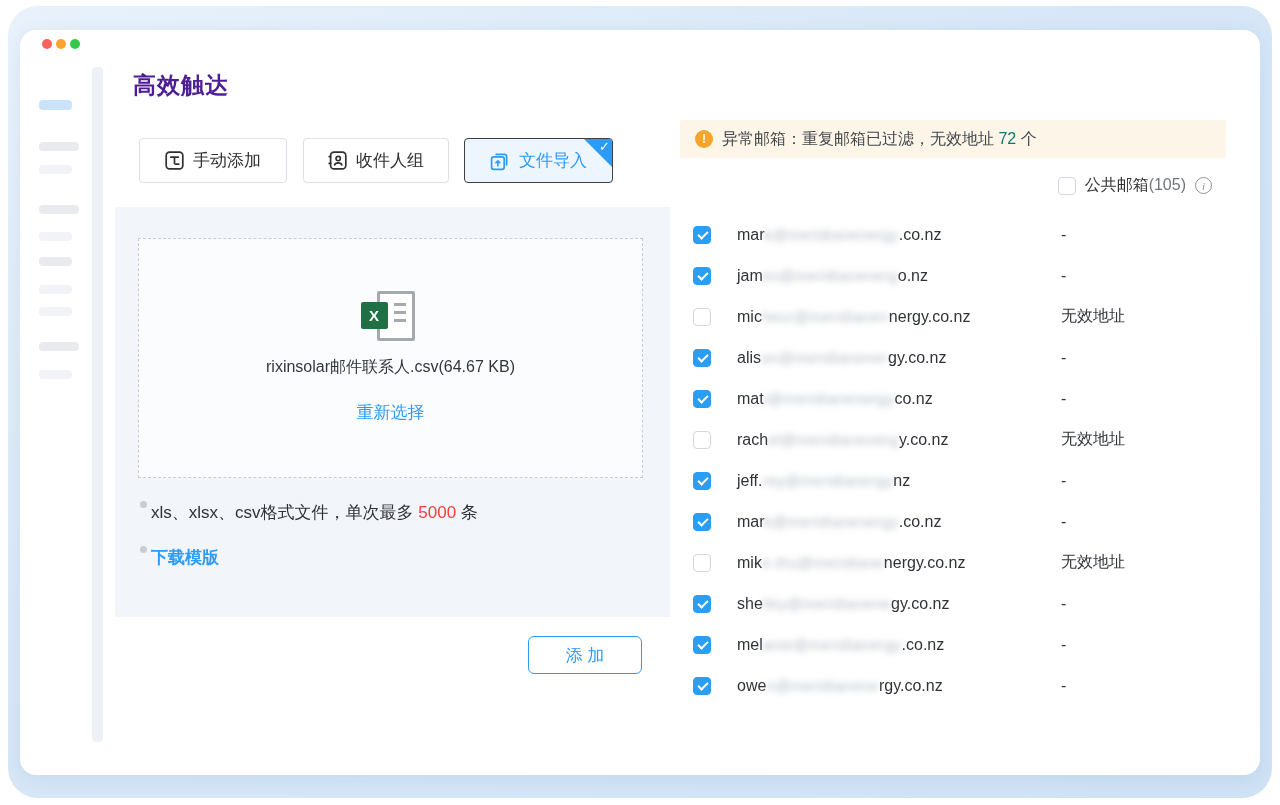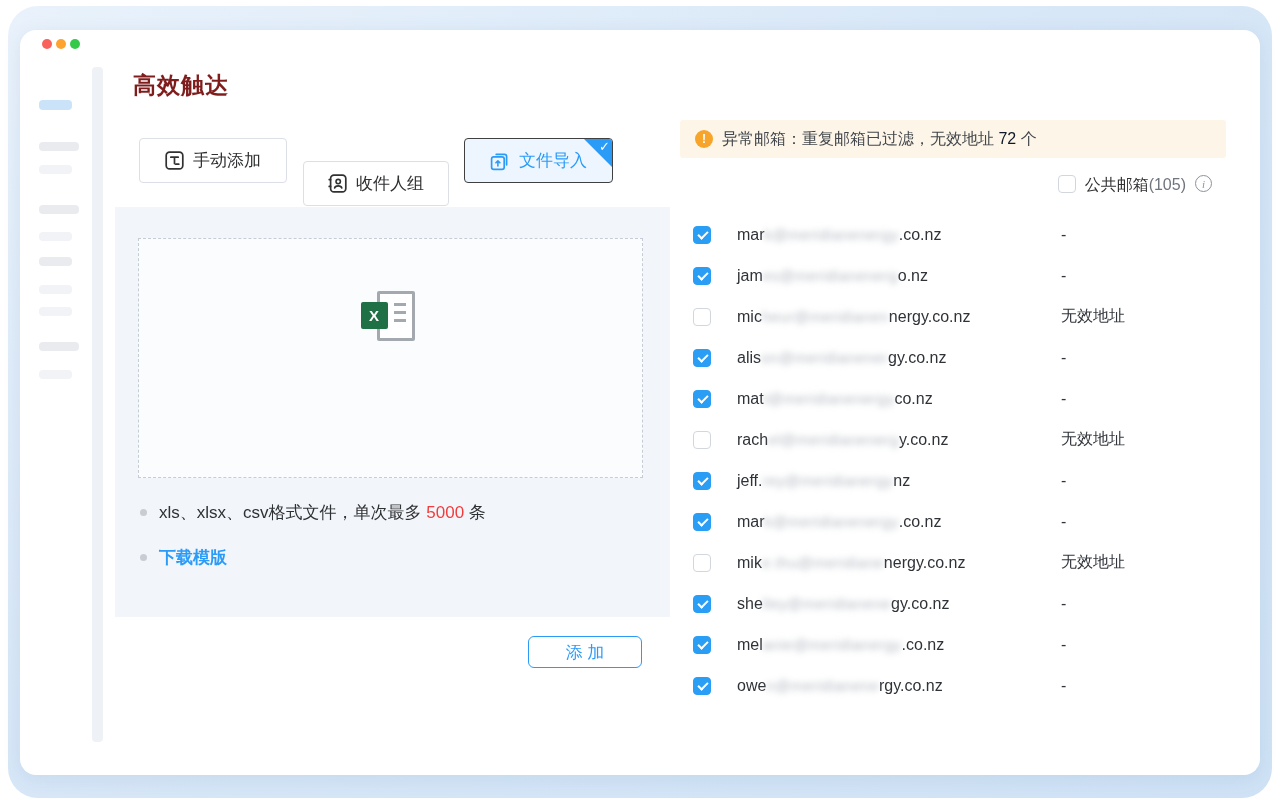--- a/index.html
+++ b/index.html
@@ -19,21 +19,21 @@
   .dot.g { left:50px; background:#35c949; }
 
   
   .sbar { position:absolute; left:19px; height:9px; border-radius:4px; background:#e9ebee; }
   .sbar.blue { background:#cbe3f8; height:10px; }
   .sbar.lite { background:#f2f3f6; }
   .sdivider { position:absolute; left:72px; top:37px; width:11px; height:675px;
     background:#eef1f6; border-radius:4px; }
 
   .page-title { position:absolute; left:113px; top:40px; font-size:23px; font-weight:bold;
-    color:#7f1d1d; letter-spacing:1px; }
+    color:#4c1d95; letter-spacing:1px; }
 
   
   .tabs { position:absolute; left:119px; top:108px; height:45px; }
   .tab { position:absolute; top:0; height:45px; background:#fff; border:1px solid #dcdfe6;
     border-radius:4px; display:flex; align-items:center; justify-content:center; gap:9px;
     font-size:17px; color:#303133; cursor:pointer; }
   .tab svg { display:block; }
   .tab.selected { border:1px solid #404040; background:#edf6fe; color:#2b9bf8; overflow:hidden; }
   .tab.selected .corner { position:absolute; top:-1px; right:-1px; width:0; height:0;
     border-top:30px solid #2b9bf8; border-left:30px solid transparent; }
@@ -53,39 +53,39 @@
   .excel-line { position:absolute; right:6px; width:12px; height:3px; background:#a4a9af; }
   .excel-box { position:absolute; left:0; top:11px; width:27px; height:27px; background:#1f7145;
     border-radius:2px; color:#fff; font-weight:bold; font-size:15px;
     display:flex; align-items:center; justify-content:center; }
 
   .file-name { position:absolute; left:0; width:100%; top:118px; text-align:center;
     font-size:16px; color:#32373d; }
   .reselect { position:absolute; left:0; width:100%; top:162px; text-align:center;
     font-size:17px; color:#2b9bf8; cursor:pointer; }
 
-  .tip { position:absolute; left:25px; display:flex; align-items:center; gap:12px;
+  .tip { position:absolute; left:25px; display:flex; gap:4px;
     font-size:17px; color:#303133; }
   .tip .bullet { width:7px; height:7px; border-radius:50%; background:#c9cdd3; flex:none; }
   .tip .red { color:#f23c3c; }
   .tip .link { color:#2b9bf8; cursor:pointer; }
 
-  .add-btn { position:absolute; left:508px; top:606px; width:114px; height:32px;
+  .add-btn { position:absolute; left:508px; top:606px; width:114px; height:38px;
     background:#fff; border:1px solid #2b9bf8; border-radius:6px; color:#2b9bf8;
     font-size:17px; display:flex; align-items:center; justify-content:center; cursor:pointer; }
 
   
   .banner { position:absolute; left:660px; top:90px; width:546px; height:38px;
     background:#fdf5e7; border-radius:3px; display:flex; align-items:center; gap:9px;
     padding-left:15px; font-size:16px; color:#43474d; }
   .warn-ic { width:18px; height:18px; border-radius:50%; background:#f7a42a; color:#fff;
     font-size:12px; font-weight:bold; display:flex; align-items:center; justify-content:center; flex:none; }
-  .banner .red { color:#0f172a; }
-
-  .public-row { position:absolute; top:145px; right:48px; display:flex; align-items:flex-start;
+  .banner .red { color:#0f766e; }
+
+  .public-row { position:absolute; top:145px; right:48px; display:flex; align-items:center;
     gap:9px; font-size:16px; color:#303133; }
   .public-row .count { color:#6f757d; }
   .info-ic { width:17px; height:17px; border-radius:50%; border:1px solid #8d939b; color:#8d939b;
     font-size:11px; font-style:italic; font-family:"Liberation Serif",serif;
     display:flex; align-items:center; justify-content:center; }
 
   .checkbox { width:18px; height:18px; border-radius:4px; border:1px solid #d2d7de;
     background:#fff; flex:none; position:relative; cursor:pointer; }
   .checkbox.checked { background:#2a9df4; border-color:#2a9df4; }
   .checkbox.checked::after { content:""; position:absolute; left:4px; top:4.5px; width:8px;
@@ -129,21 +129,21 @@
     <div class="tab" style="left:0; width:148px;">
       <span>
         <svg width="19" height="19" viewBox="0 0 19 19" fill="none">
           <rect x="1.2" y="1.2" width="16.6" height="16.6" rx="3.4" stroke="#303133" stroke-width="1.7"></rect>
           <path d="M5.8 6.2h7.4 M9.5 6.2v6.4" stroke="#303133" stroke-width="1.7" stroke-linecap="round"></path>
           <path d="M10.8 13.2h3" stroke="#303133" stroke-width="1.7" stroke-linecap="round"></path>
         </svg>
       </span>
       <span>手动添加</span>
     </div>
-    <div class="tab" style="left:164px; width:146px;margin-top:23px;">
+    <div class="tab" style="left:164px; width:146px;">
       <span>
         <svg width="19" height="19" viewBox="0 0 19 19" fill="none">
           <rect x="2.6" y="1.2" width="15.2" height="16.6" rx="3.4" stroke="#303133" stroke-width="1.7"></rect>
           <path d="M2.6 5.6h-1.4 M2.6 12.4h-1.4" stroke="#303133" stroke-width="1.7" stroke-linecap="round"></path>
           <circle cx="10.2" cy="7.6" r="2.2" stroke="#303133" stroke-width="1.6"></circle>
           <path d="M6.6 14c.6-2.9 6.6-2.9 7.2 0" stroke="#303133" stroke-width="1.6" stroke-linecap="round"></path>
         </svg>
       </span>
       <span>收件人组</span>
     </div>
@@ -164,20 +164,22 @@
   <div class="panel">
     <div class="dashed-box">
       <div class="excel-icon">
         <div class="excel-doc">
           <span class="excel-line" style="top:9px;"></span>
           <span class="excel-line" style="top:17px;"></span>
           <span class="excel-line" style="top:25px;"></span>
         </div>
         <div class="excel-box">X</div>
       </div>
+      <div class="file-name">rixinsolar邮件联系人.csv(64.67 KB)</div>
+      <div class="reselect">重新选择</div>
     </div>
     <div class="tip" style="top:294px;">
       <span class="bullet"></span>
       <span><span>xls、xlsx、csv格式文件，单次最多 </span><span class="red">5000</span><span> 条</span></span>
     </div>
     <div class="tip" style="top:339px;font-weight:bold;">
       <span class="bullet"></span>
       <span class="link">下载模版</span>
     </div>
   </div>

